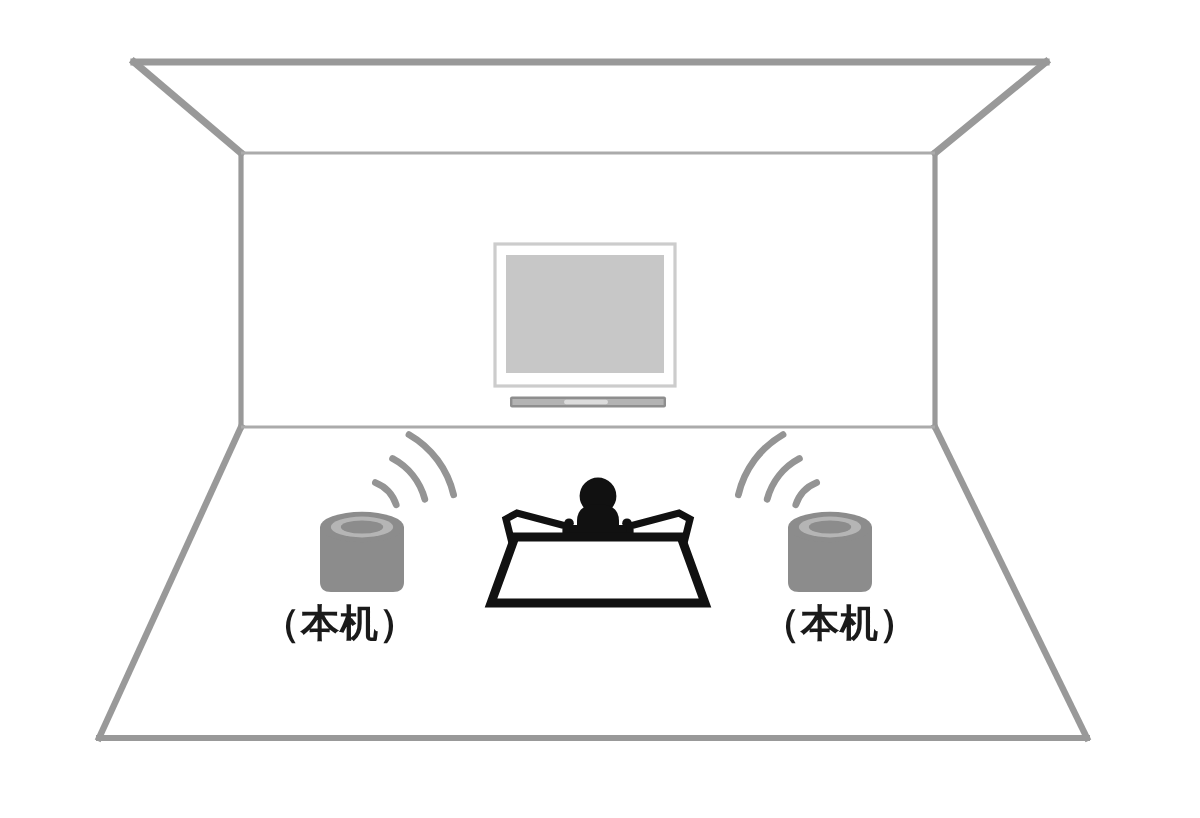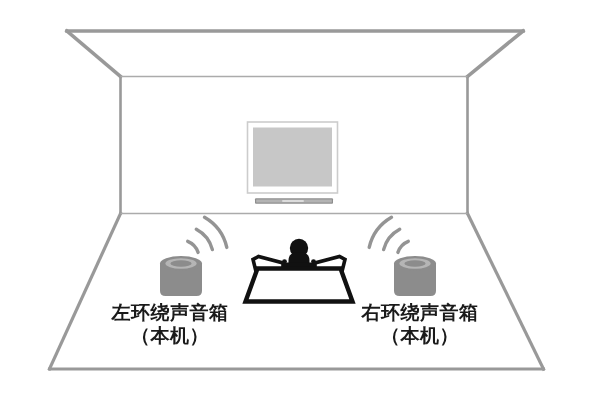--- a/index.html
+++ b/index.html
@@ -91,21 +91,19 @@
       <rect x="280" y="262.5" width="38" height="7" fill="#111111"></rect>
       <circle cx="284.5" cy="261.6" r="2.4" fill="#111111"></circle>
       <circle cx="313.5" cy="261.6" r="2.4" fill="#111111"></circle>
       <path d="M256 271.5 L253 259.5 L258.5 256.5 L283 263 L283 271.5 Z" fill="#ffffff" stroke-width="3.6" stroke="#111111"></path>
       <path d="M342 271.5 L345 259.5 L339.5 256.5 L315 263 L315 271.5 Z" fill="#ffffff" stroke-width="3.6" stroke="#111111"></path>
       <path d="M257.5 268.5 L245.5 301.5 H352.5 L340.5 268.5 Z" fill="#ffffff" stroke-width="4.4" stroke="#111111"></path>
     </g>
   </svg>
 
   <div class="speaker-label left">
-    <span>左环绕声音箱</span>
     <span>（本机）</span>
   </div>
   <div class="speaker-label right">
-    <span>右环绕声音箱</span>
     <span>（本机）</span>
   </div>
 
 </div>
 
 </body></html>

